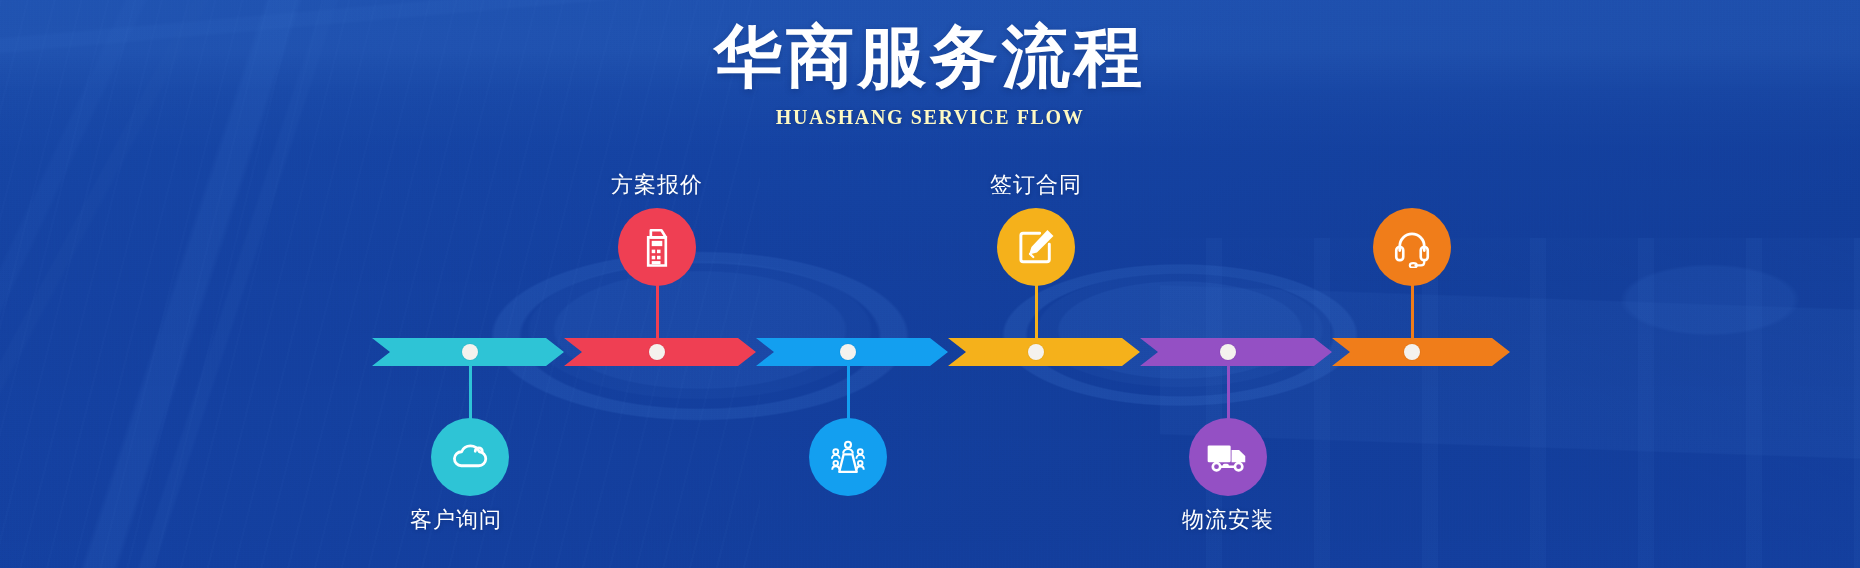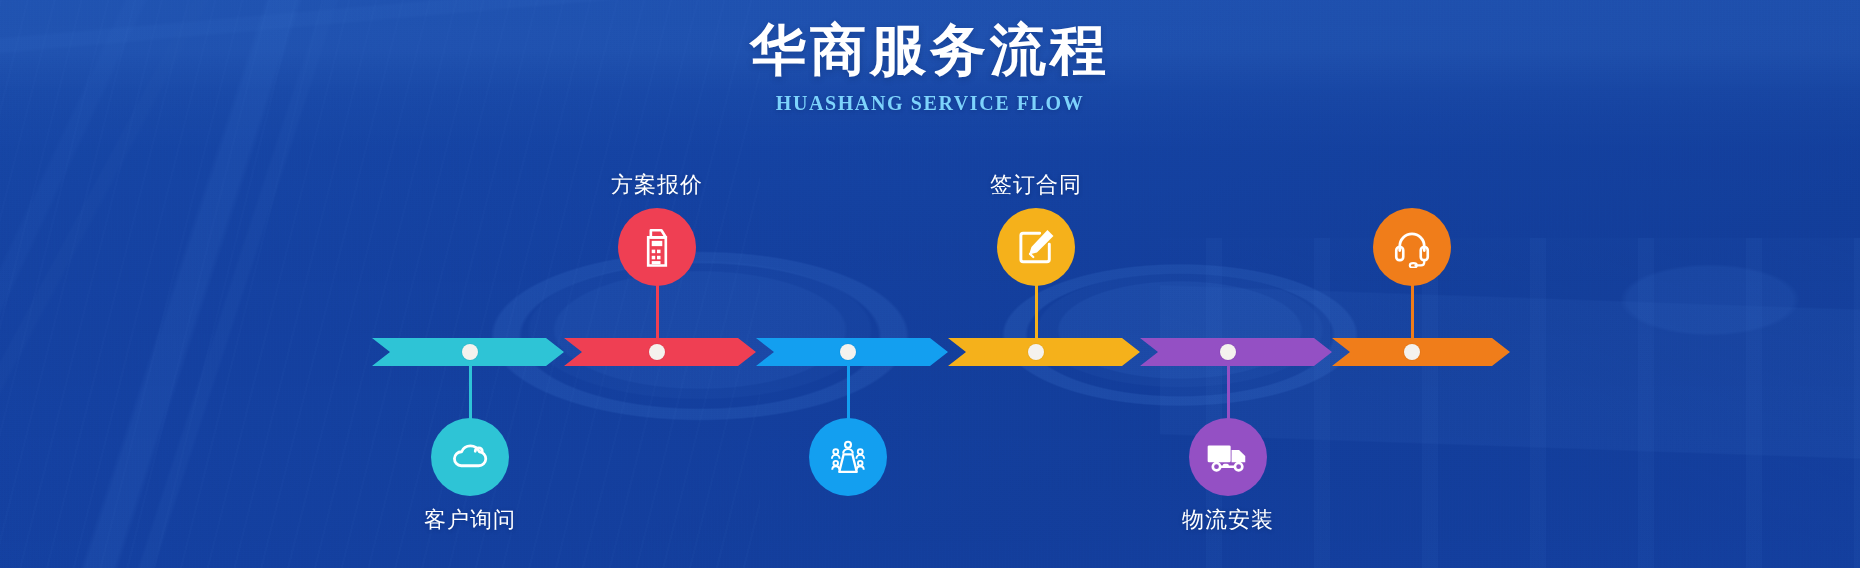--- a/index.html
+++ b/index.html
@@ -70,28 +70,28 @@
   }
   .tint2{
     position:absolute; inset:0;
     background:linear-gradient(180deg, rgba(30,104,214,.34) 0%, rgba(27,95,205,.30) 60%, rgba(25,88,198,.34) 100%);
   }
 
   
   .header{ position:absolute; left:0; right:0; top:18px; text-align:center; }
   .title{
     font-family:Liberation Serif, serif;
-    font-size:56px; font-weight:700; color:#ffffff;
+    font-size:68px; font-weight:700; color:#ffffff;
     letter-spacing:4px; line-height:1.15;
     text-shadow:0 2px 6px rgba(0,30,80,.28);
   }
   .subtitle{
     margin-top:10px;
     font-family:"Liberation Serif","DejaVu Serif",serif;
-    font-size:20px; font-weight:700; color:#7dd3fc;
+    font-size:20px; font-weight:700; color:#fef9c3;
     letter-spacing:1.6px;
     text-shadow:0 1px 4px rgba(0,30,80,.30);
   }
 
   
   .flow{ position:absolute; left:0; top:0; width:1860px; height:568px; }
 
   .chev{
     position:absolute; top:338px; height:28px;
     clip-path:polygon(0 0, calc(100% - 18px) 0, 100% 50%, calc(100% - 18px) 100%, 0 100%, 18px 50%);
@@ -148,21 +148,21 @@
   <div class="flow" id="flow-layer">
       <div class="chev first" style="left: 372px; width: 192px; background: rgb(46, 196, 214);"></div>
       <div class="stem down" style="left: 470px; background: rgb(46, 196, 214);"></div>
       <div class="bubble down" style="left: 470px; background: rgb(46, 196, 214);">
         <svg width="42" height="42" viewBox="0 0 48 48">
           <path d="M14 34h20a8 8 0 0 0 .6-15.98A11 11 0 0 0 14.4 18 8 8 0 0 0 14 34z" fill="none" stroke="#fff" stroke-width="3.2" stroke-linejoin="round"></path>
           <path d="M30 17.5c0-2.2 1.8-4 4-4s4 1.8 4 4" fill="none" stroke="#fff" stroke-width="3.2" stroke-linecap="round"></path>
         </svg>
       </div>
       <div class="node-dot" style="left: 470px;"></div>
-      <div class="caption down" style="left: 470px;">客户询问</div>
+      <div class="caption down" style="left: 456px;">客户询问</div>
       <div class="chev" style="left: 564px; width: 192px; background: rgb(239, 63, 83);"></div>
       <div class="stem up" style="left: 657px; background: rgb(239, 63, 83);"></div>
       <div class="bubble up" style="left: 657px; background: rgb(239, 63, 83);">
         <svg width="40" height="44" viewBox="0 0 44 50">
           <path d="M12 14h20v32H12z" fill="none" stroke="#fff" stroke-width="3"></path>
           <path d="M15 6h12l5 8H15z" fill="none" stroke="#fff" stroke-width="3" stroke-linejoin="round"></path>
           <rect x="16" y="18" width="12" height="6" fill="#fff"></rect>
           <rect x="16" y="28" width="4" height="4" fill="#fff"></rect>
           <rect x="22" y="28" width="4" height="4" fill="#fff"></rect>
           <rect x="16" y="35" width="4" height="4" fill="#fff"></rect>

